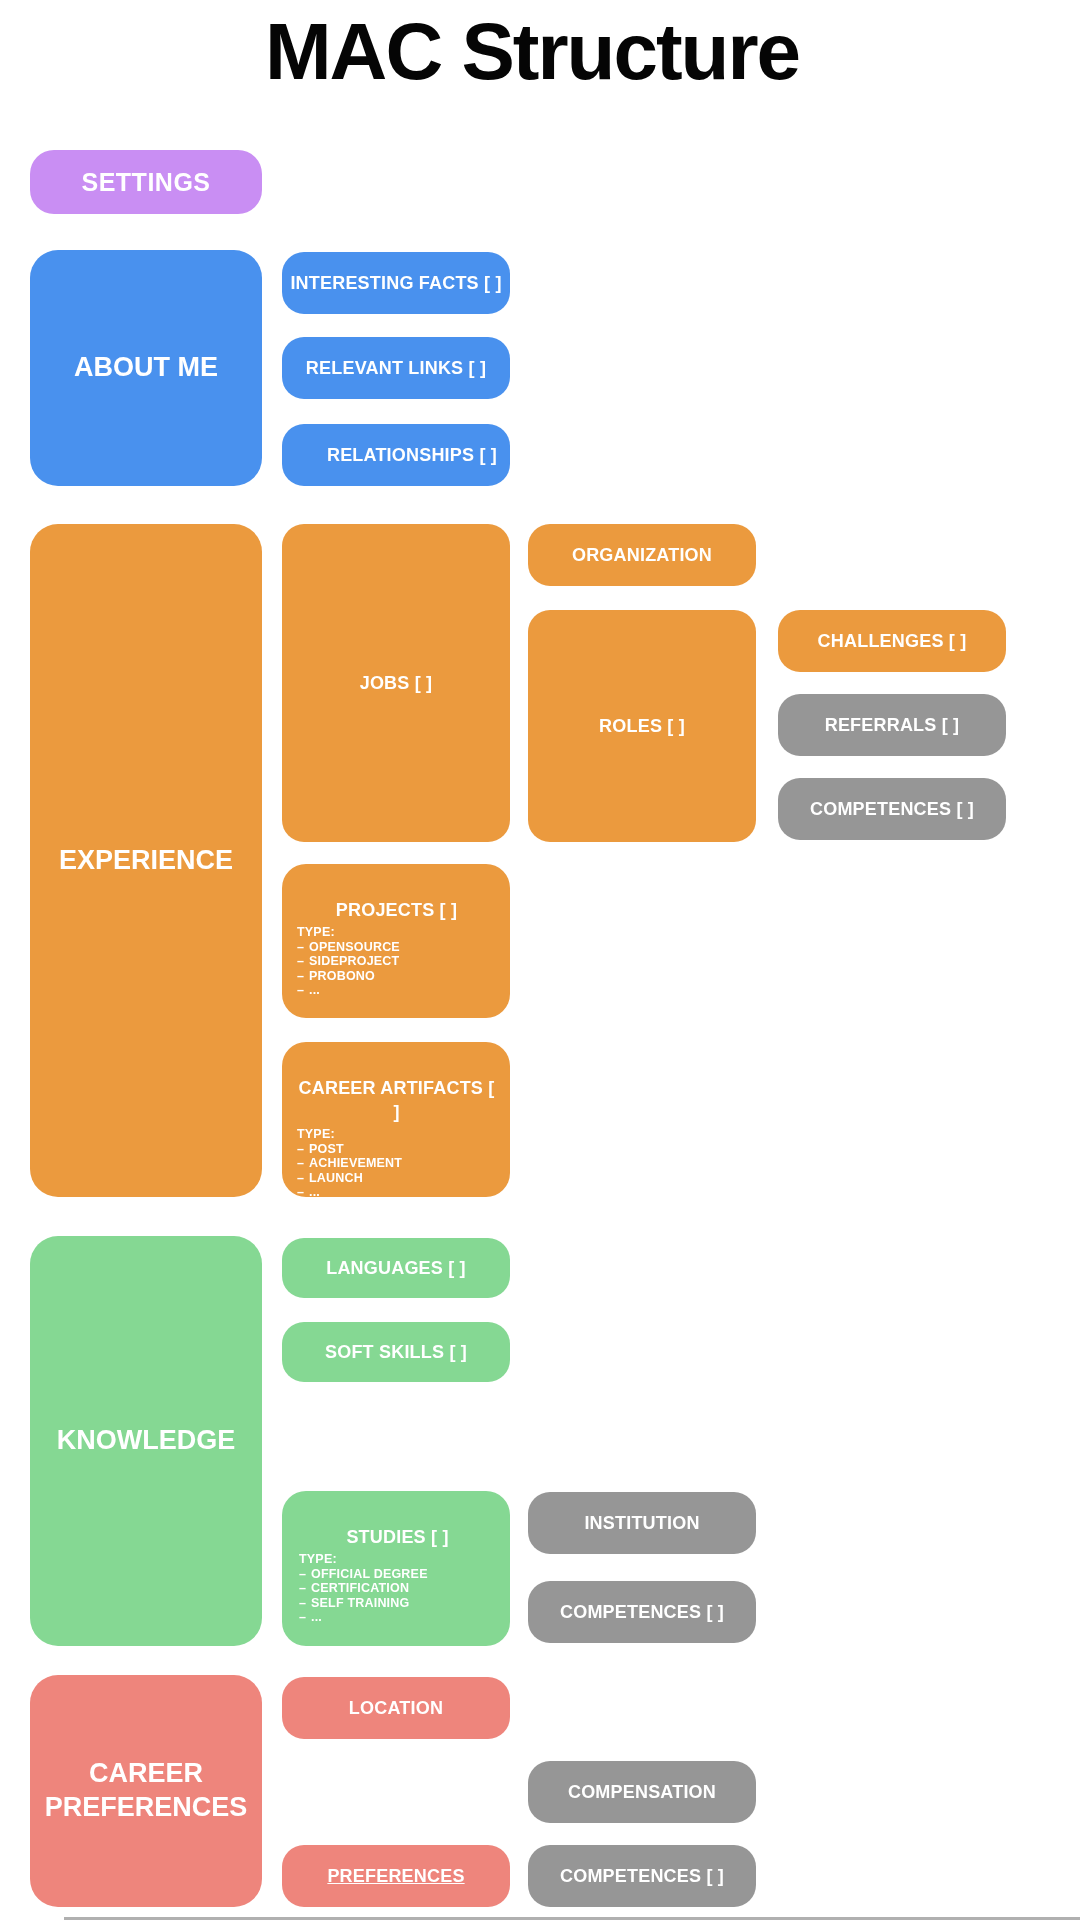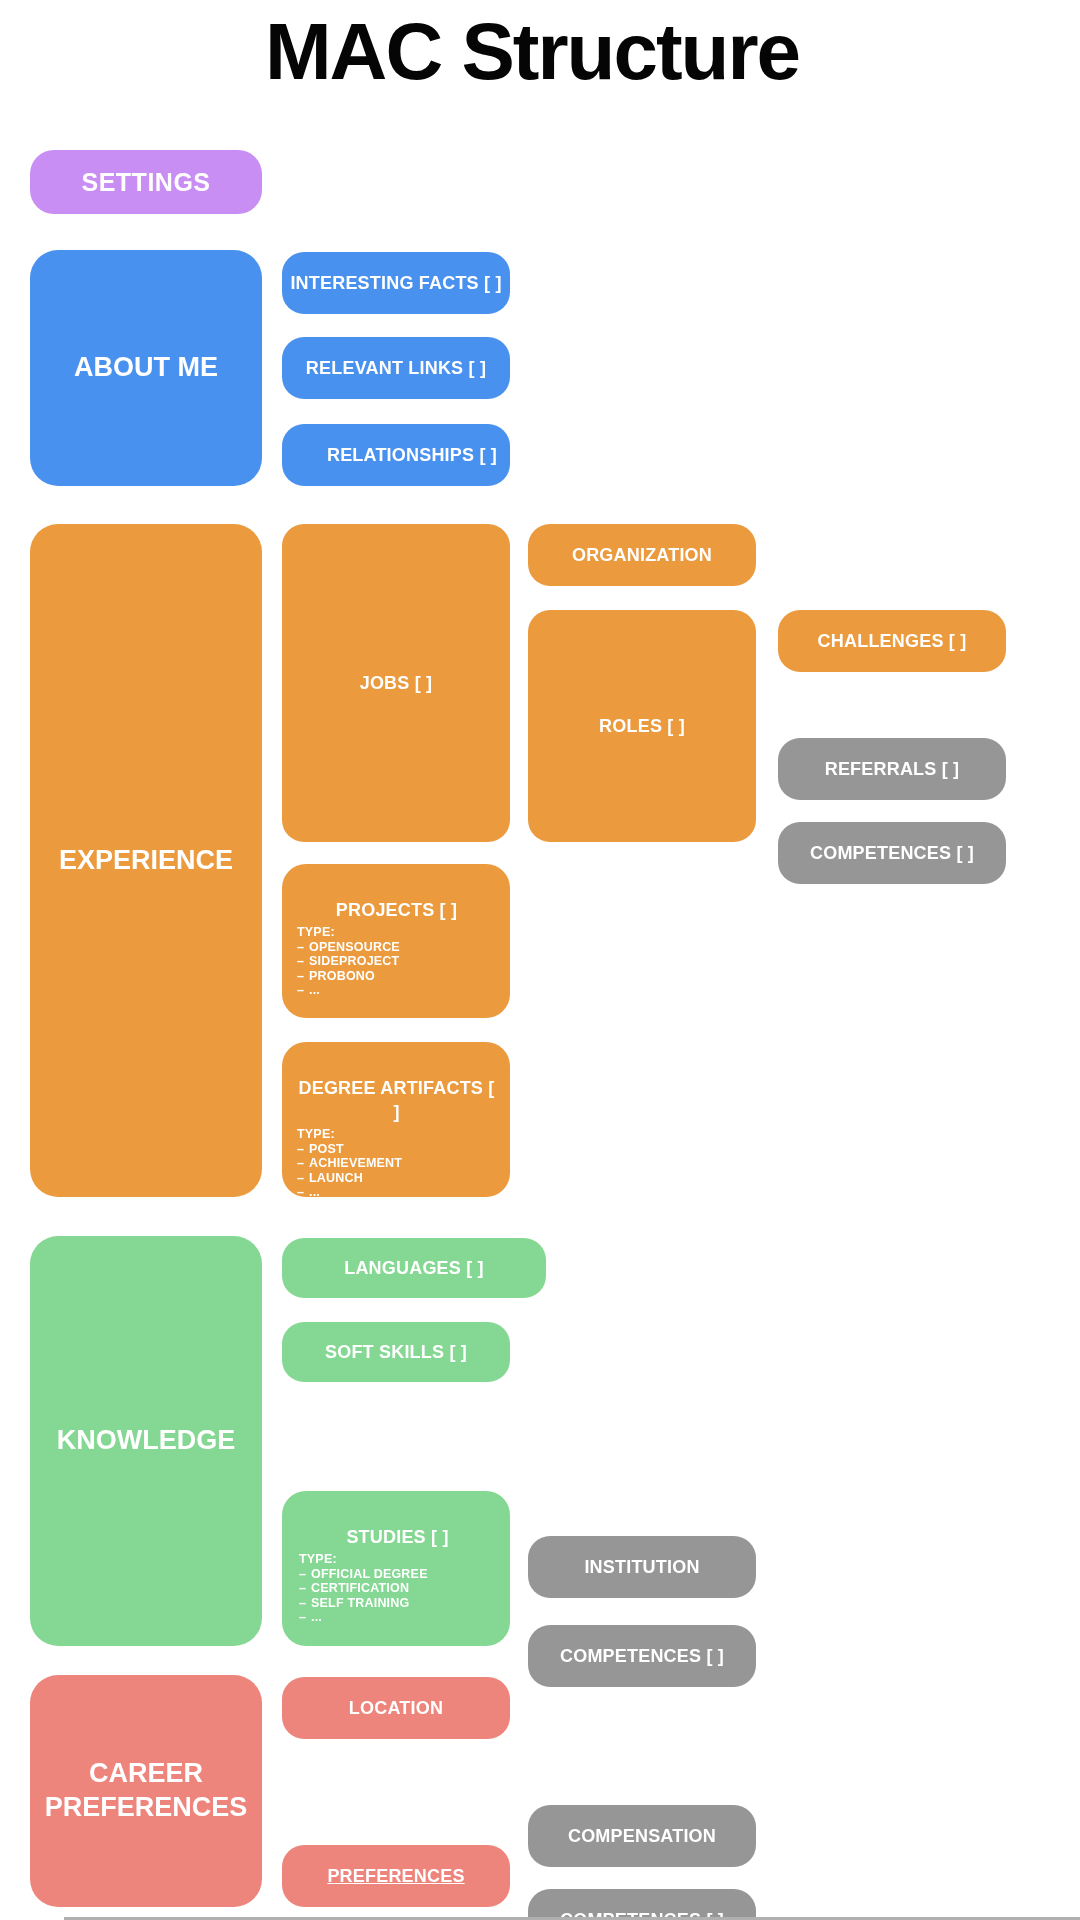--- a/index.html
+++ b/index.html
@@ -23,21 +23,21 @@
     flex-direction:column;align-items:stretch;justify-content:flex-start;
     padding:34px 14px 0 15px;text-align:left;border-radius:24px;
   }
   .detail-head{text-align:center;font-size:18px;font-weight:700;line-height:24px;letter-spacing:.2px;}
   .type-list{margin-top:3px;font-size:12.5px;font-weight:700;line-height:14.5px;letter-spacing:.2px;}
   .type-row{white-space:nowrap;}
   .dash{display:inline-block;width:12px;}
   .purple{background:#c98ef3;}
   .blue{background:#4991ee;}
   .orange{background:#eb9a3e;}
-  .gray{background:#969696;margin-top:44px;}
+  .gray{background:#969696;}
   .green{background:#85d893;}
   .salmon{background:#ee857c;}
   .bottom-strip{position:absolute;left:64px;top:1917px;width:1016px;height:3px;background:#b0b0b0;}
 </style>
 </head>
 <body>
 
 <div class="canvas">
 
   <h1 class="title">MAC Structure</h1>
@@ -62,32 +62,32 @@
     <div class="type-list">
       <div class="type-row">TYPE:</div>
       <div class="type-row"><span class="dash">–</span><span>OPENSOURCE</span></div>
       <div class="type-row"><span class="dash">–</span><span>SIDEPROJECT</span></div>
       <div class="type-row"><span class="dash">–</span><span>PROBONO</span></div>
       <div class="type-row"><span class="dash">–</span><span>...</span></div>
     </div>
   </div>
 
   <div class="block orange detail" style="left:282px;top:1042px;width:228px;height:155px;">
-    <div class="detail-head">DEGREE ARTIFACTS [ ]</div>
+    <div class="detail-head">CAREER ARTIFACTS [ ]</div>
     <div class="type-list">
       <div class="type-row">TYPE:</div>
       <div class="type-row"><span class="dash">–</span><span>POST</span></div>
       <div class="type-row"><span class="dash">–</span><span>ACHIEVEMENT</span></div>
       <div class="type-row"><span class="dash">–</span><span>LAUNCH</span></div>
       <div class="type-row"><span class="dash">–</span><span>...</span></div>
     </div>
   </div>
 
   <div class="block green parent" style="left:30px;top:1236px;width:232px;height:410px;">KNOWLEDGE</div>
-  <div class="block green leaf" style="left:282px;top:1238px;width:264px;height:60px;">LANGUAGES [ ]</div>
+  <div class="block green leaf" style="left:282px;top:1238px;width:228px;height:60px;">LANGUAGES [ ]</div>
   <div class="block green leaf" style="left:282px;top:1322px;width:228px;height:60px;">SOFT SKILLS [ ]</div>
 
   <div class="block green detail" style="left:282px;top:1491px;width:228px;height:155px;padding-left:17px;">
     <div class="detail-head">STUDIES [ ]</div>
     <div class="type-list">
       <div class="type-row">TYPE:</div>
       <div class="type-row"><span class="dash">–</span><span>OFFICIAL DEGREE</span></div>
       <div class="type-row"><span class="dash">–</span><span>CERTIFICATION</span></div>
       <div class="type-row"><span class="dash">–</span><span>SELF TRAINING</span></div>
       <div class="type-row"><span class="dash">–</span><span>...</span></div>

